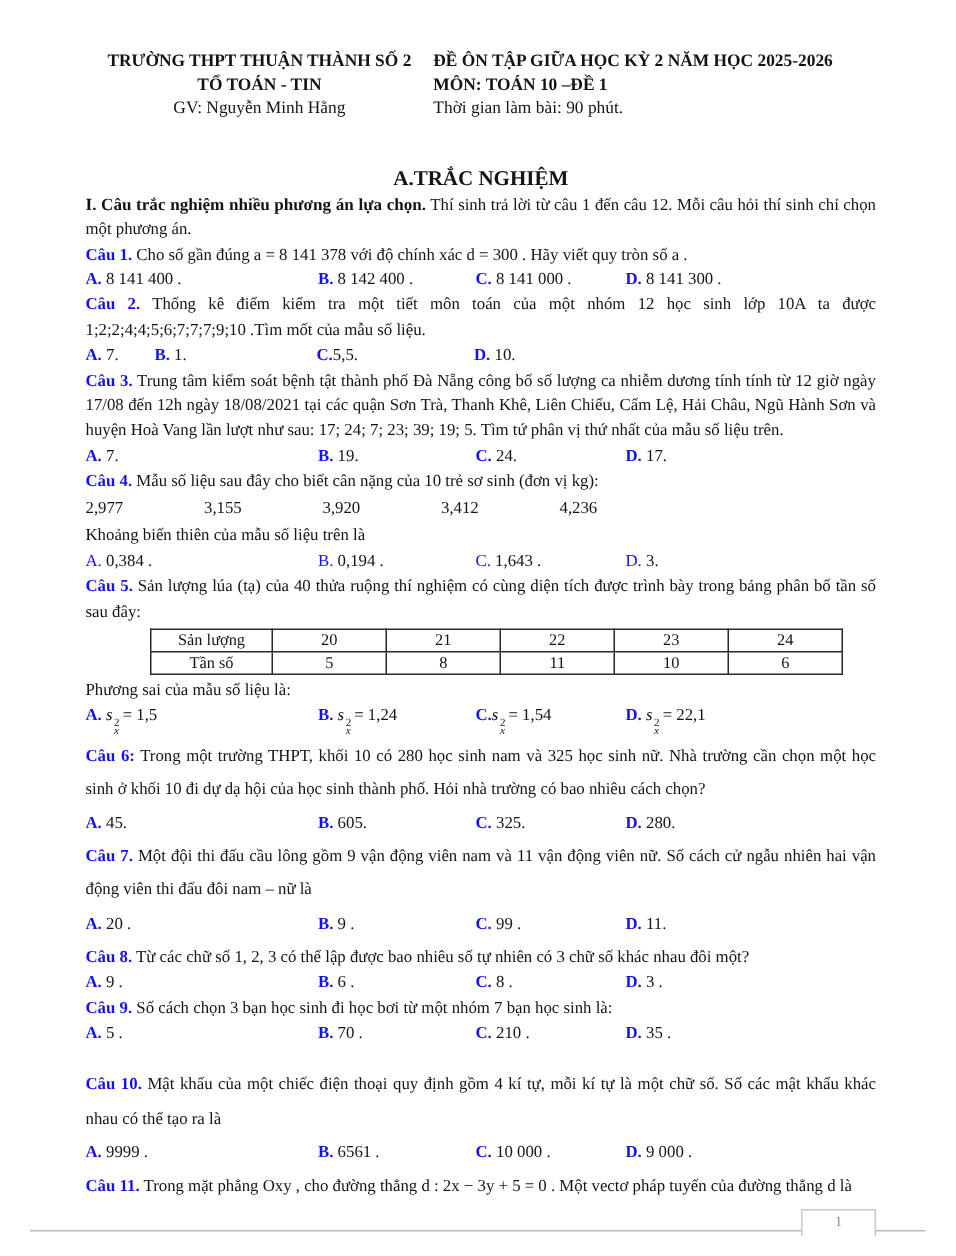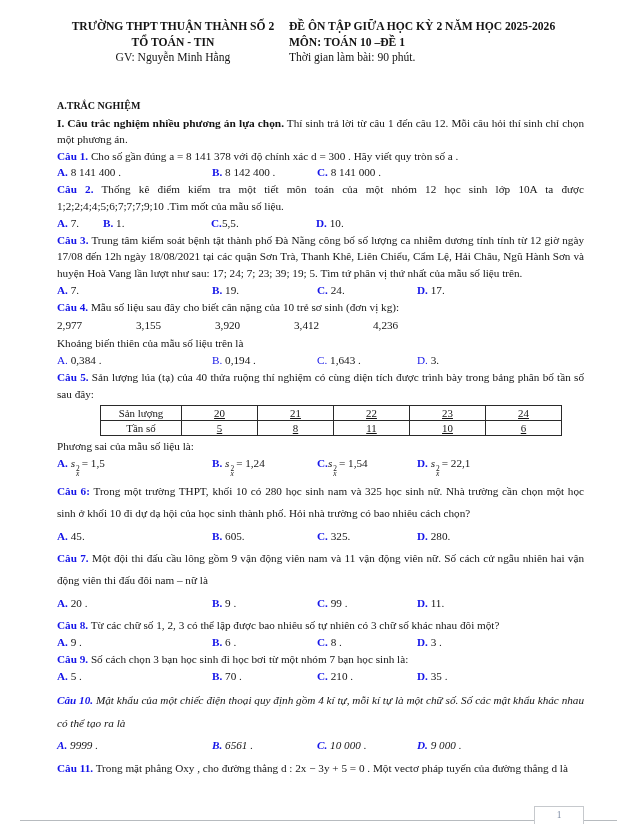--- a/index.html
+++ b/index.html
@@ -1,52 +1,52 @@
 <!DOCTYPE html>
 <html><head>
 <meta charset="utf-8">
 <style>
   html,body{margin:0;padding:0;background:#ffffff;}
   .page{position:relative;width:637px;height:837px;background:#fff;overflow:hidden;
         font-family:"Liberation Serif","DejaVu Serif",serif;color:#141414;font-size:11.2px;}
-  .content{position:absolute;left:57px;top:19px;width:527px;}
+  .content{position:absolute;left:57px;top:33px;width:527px;}
 
   
   .header{display:flex;width:100%;}
   .h-left{width:44%;text-align:center;font-weight:bold;font-size:11.6px;line-height:15.5px;}
   .h-right{width:56%;text-align:left;font-weight:bold;font-size:11.6px;line-height:15.5px;}
   .ital{font-weight:normal;}
 
   
-  .sec-title{margin:32px 0 0 0;font-weight:bold;font-size:10px;line-height:16px;}
+  .sec-title{margin:32px 0 0 0;font-weight:bold;font-size:14px;line-height:16px;text-align:center;}
   .intro{margin:1px 0 0 0;line-height:16.6px;text-align:justify;}
   .intro b{font-size:11.4px;}
 
   
   .q{margin:0;}
   .qtext{margin:0;line-height:16.8px;text-align:justify;}
   .qlabel{color:#1414e8;font-weight:bold;}
   .olet{color:#1414e8;font-weight:bold;}
   .olet.plain{font-weight:normal;}
   .opts{display:grid;grid-template-columns:155px 105px 100px 1fr;line-height:16.8px;}
   .opts.narrow{grid-template-columns:46px 108px 105px 1fr;}
   .ls15 .qtext{line-height:22.4px;}
   .ls15 .opts{line-height:22.4px;}
   .mt-sm{margin-top:3px;}
-  .mt-lg{margin-top:5px;font-style:italic;}
+  .mt-lg{margin-top:15px;}
 
   
   .numrow{display:grid;grid-template-columns:79px 79px 79px 79px 1fr;line-height:19.5px;}
 
   
   .ftable{border-collapse:collapse;margin:3px 0 2px 43px;}
   .ftable td{border:1px solid #2a2a2a;text-align:center;font-size:10.9px;
              height:14px;padding:0 2px;line-height:14px;}
   .ftable td.c0{width:76px;}
-  .ftable td.cn{width:71px;text-decoration:underline;}
+  .ftable td.cn{width:71px;}
 
   
   .mvar{font-style:italic;}
   .ss{display:inline-flex;flex-direction:column;align-items:flex-start;
       vertical-align:-3.5px;font-size:7.4px;line-height:5.6px;margin:0 2px 0 1px;}
 
   
   .foot-line{position:absolute;left:20px;right:20px;top:820px;border-top:1.5px solid #b7bbbf;}
   .pnum-box{position:absolute;left:534px;top:806px;width:48px;height:17px;background:#fff;
             border:1.5px solid #c6c9cd;border-bottom:none;text-align:center;
@@ -73,20 +73,21 @@
 
     <p class="sec-title">A.TRẮC NGHIỆM</p>
     <p class="intro"><b>I. Câu trắc nghiệm nhiều phương án lựa chọn.</b><span> Thí sinh trả lời từ câu 1 đến câu 12. Mỗi câu hỏi thí sinh chỉ chọn một phương án.</span></p>
 
     <div class="q">
       <p class="qtext"><b class="qlabel">Câu 1.</b> <span>Cho số gần đúng  a = 8 141 378  với độ chính xác  d = 300 . Hãy viết quy tròn số  a .</span></p>
       <div class="opts">
         <span><b class="olet">A.</b> <span>8 141 400 .</span></span>
         <span><b class="olet">B.</b> <span>8 142 400 .</span></span>
         <span><b class="olet">C.</b> <span>8 141 000 .</span></span>
+        <span><b class="olet">D.</b> <span>8 141 300 .</span></span>
       </div>
     </div>
 
     <div class="q">
       <p class="qtext"><b class="qlabel">Câu 2.</b> <span>Thống kê điểm kiểm tra một tiết môn toán của một nhóm 12 học sinh lớp 10A ta được 1;2;2;4;4;5;6;7;7;7;9;10 .Tìm mốt của mẫu số liệu.</span></p>
       <div class="opts narrow">
         <span><b class="olet">A.</b> <span>7.</span></span>
         <span><b class="olet">B.</b> <span>1.</span></span>
         <span><b class="olet">C.</b><span>5,5.</span></span>
         <span><b class="olet">D.</b> <span>10.</span></span>

